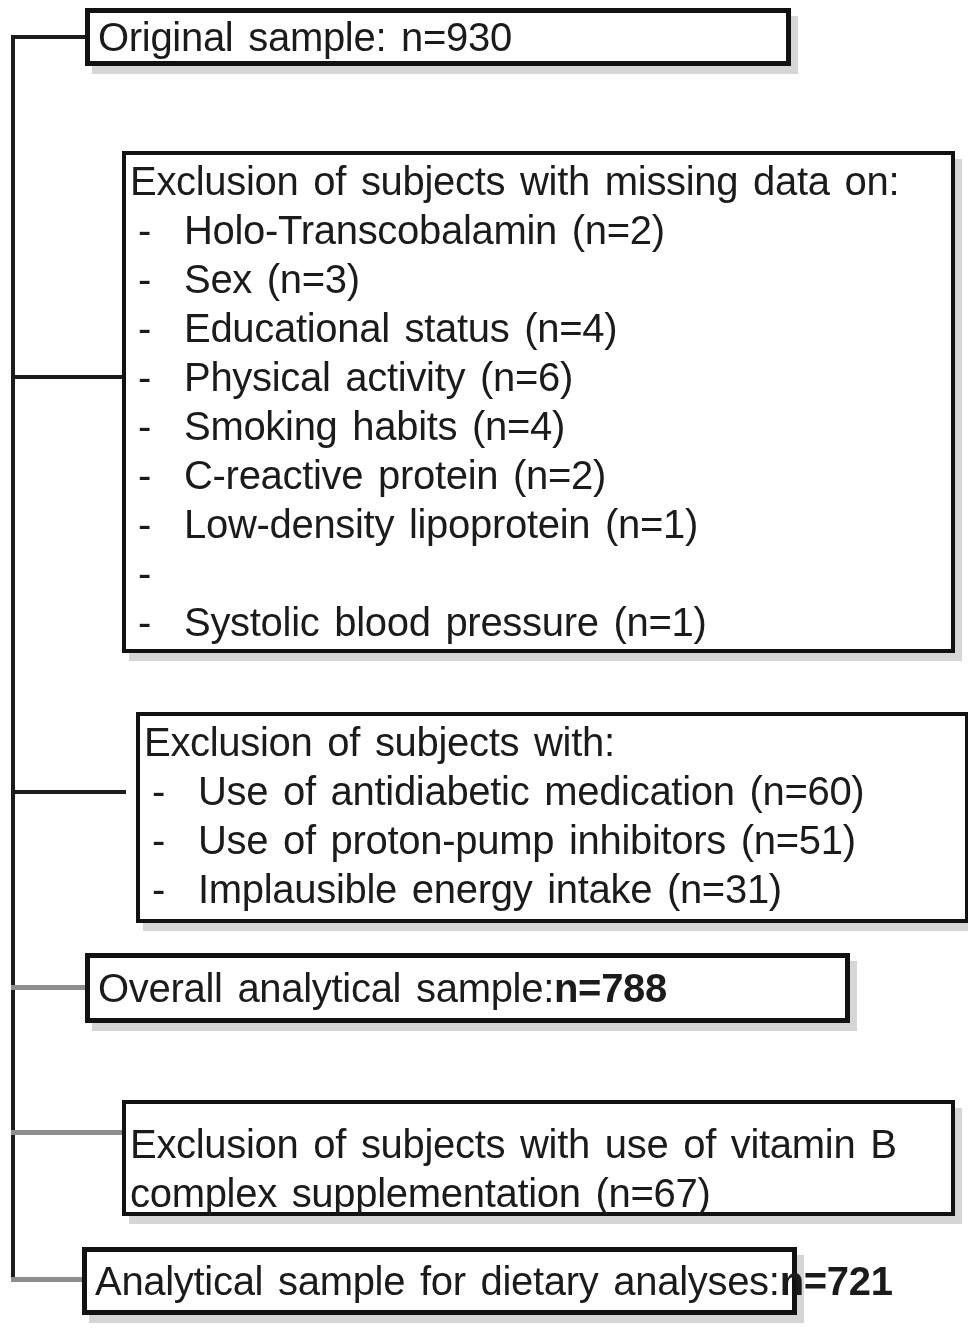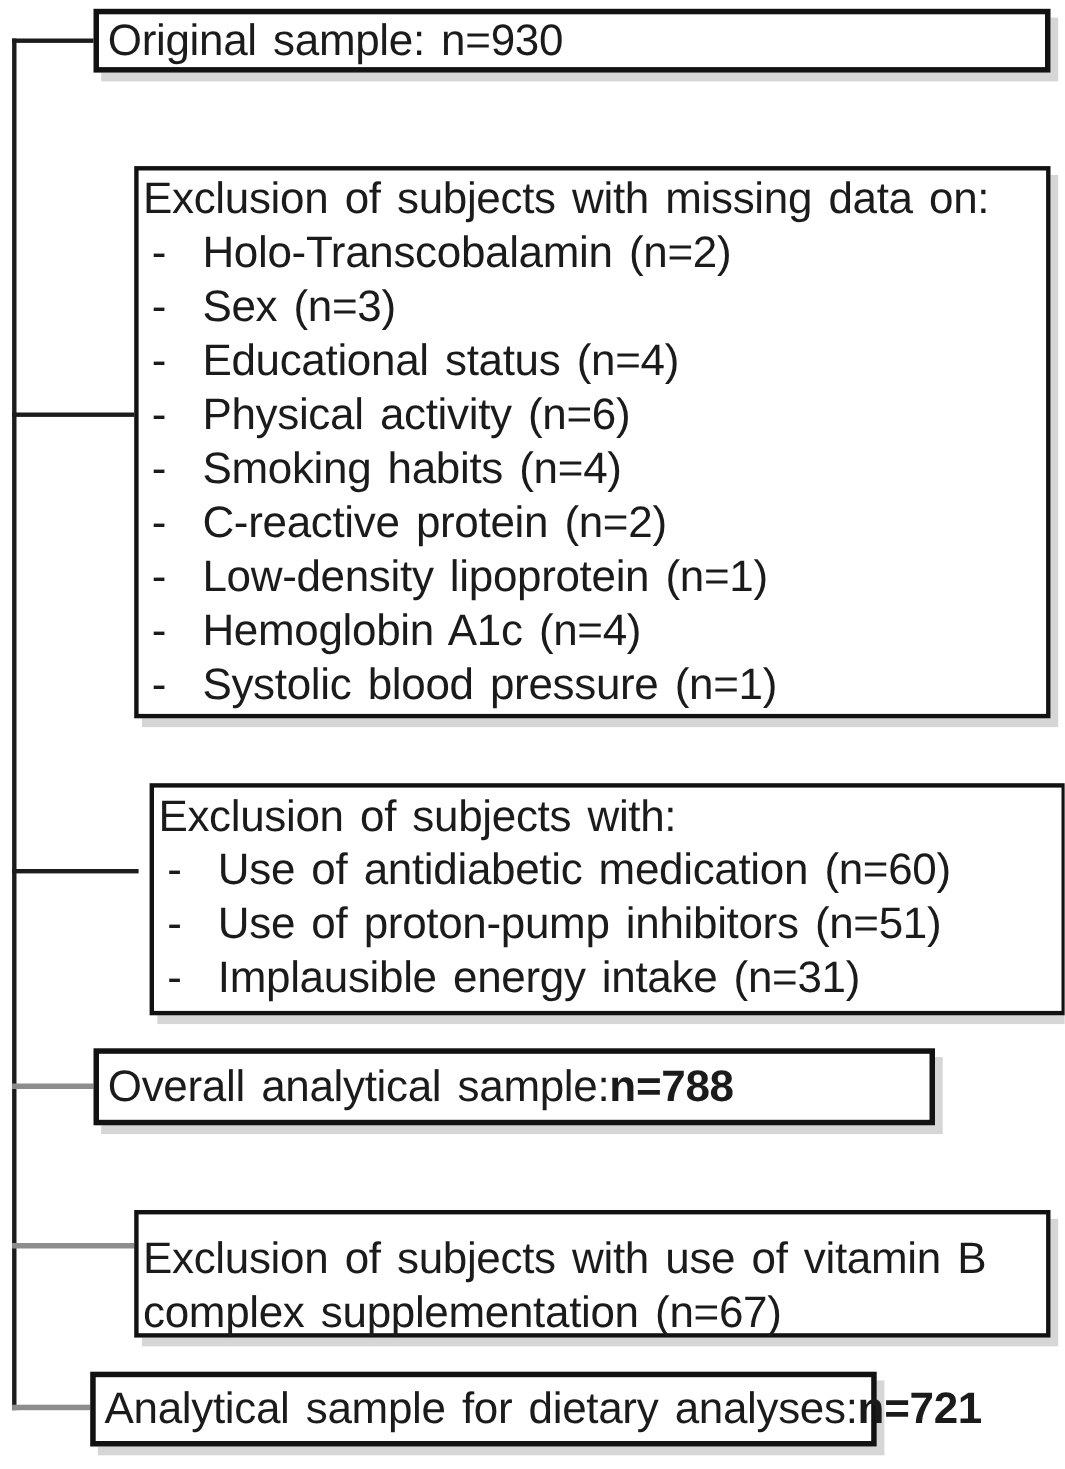--- a/index.html
+++ b/index.html
@@ -30,21 +30,21 @@
 <div class="canvas">
 
   <div class="line" style="left:11px;top:35px;width:4px;height:1247px;"></div>
   <div class="line" style="left:11px;top:35px;width:78px;height:4px;"></div>
   <div class="line" style="left:11px;top:375px;width:115px;height:4px;"></div>
   <div class="line" style="left:11px;top:790px;width:115px;height:4px;"></div>
   <div class="line gray" style="left:11px;top:985px;width:80px;height:5px;"></div>
   <div class="line gray" style="left:11px;top:1130px;width:115px;height:5px;"></div>
   <div class="line gray" style="left:11px;top:1277px;width:78px;height:5px;"></div>
 
-  <div class="box result" style="left:85px;top:8px;width:870px;height:58px;">
+  <div class="box result" style="left:85px;top:8px;width:706px;height:58px;">
     <span>Original sample: n=930</span>
       <span class="b"></span>
   </div>
 
   <div class="box excl" style="left:122px;top:126px;width:833px;height:502px;">
     <div class="hdr">Exclusion of subjects with missing data on:</div>
     <div class="item">
         <span class="dash">-</span>
         <span>Holo-Transcobalamin (n=2)</span>
       </div>
@@ -67,21 +67,20 @@
     <div class="item">
         <span class="dash">-</span>
         <span>C-reactive protein (n=2)</span>
       </div>
     <div class="item">
         <span class="dash">-</span>
         <span>Low-density lipoprotein (n=1)</span>
       </div>
     <div class="item">
         <span class="dash">-</span>
-        <span>Hemoglobin A1c (n=4)</span>
       </div>
     <div class="item">
         <span class="dash">-</span>
         <span>Systolic blood pressure (n=1)</span>
       </div>
   </div>
 
   <div class="box excl" style="left:136px;top:687px;width:833px;height:211px;">
     <div class="hdr">Exclusion of subjects with:</div>
     <div class="item">

